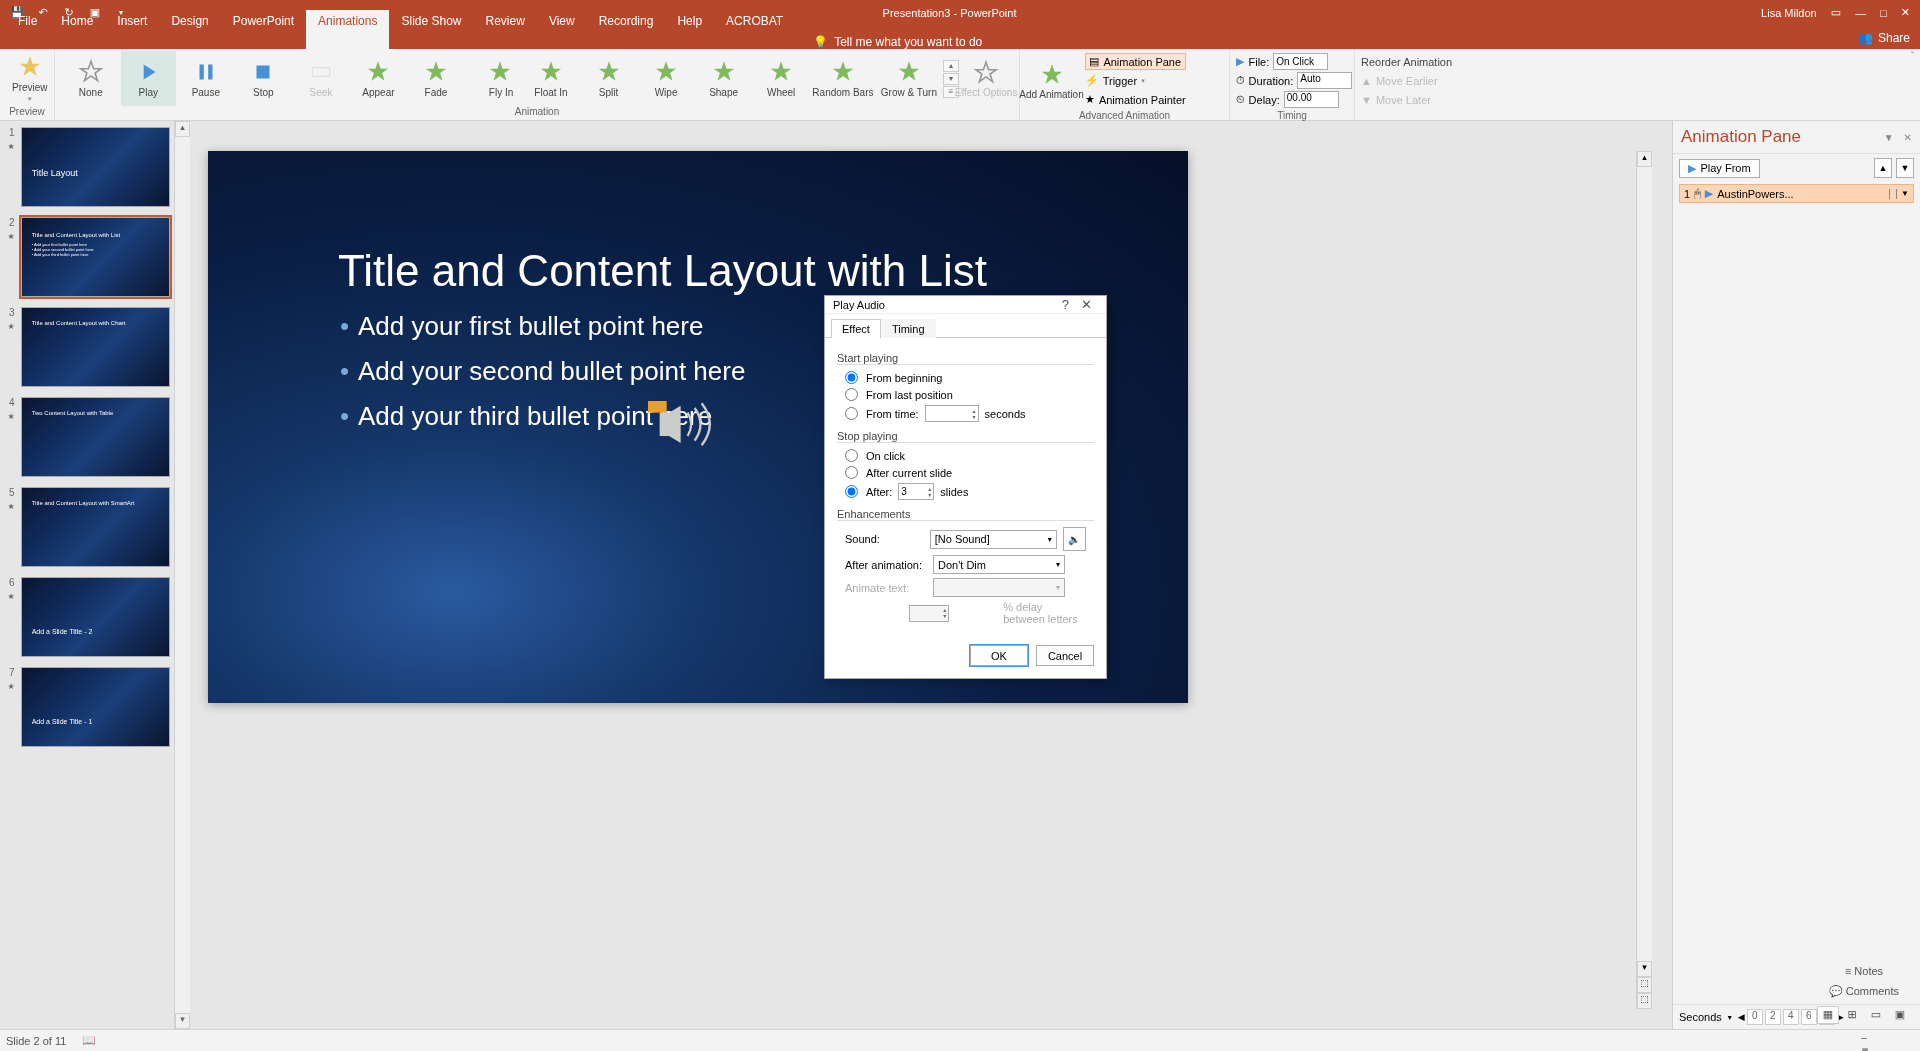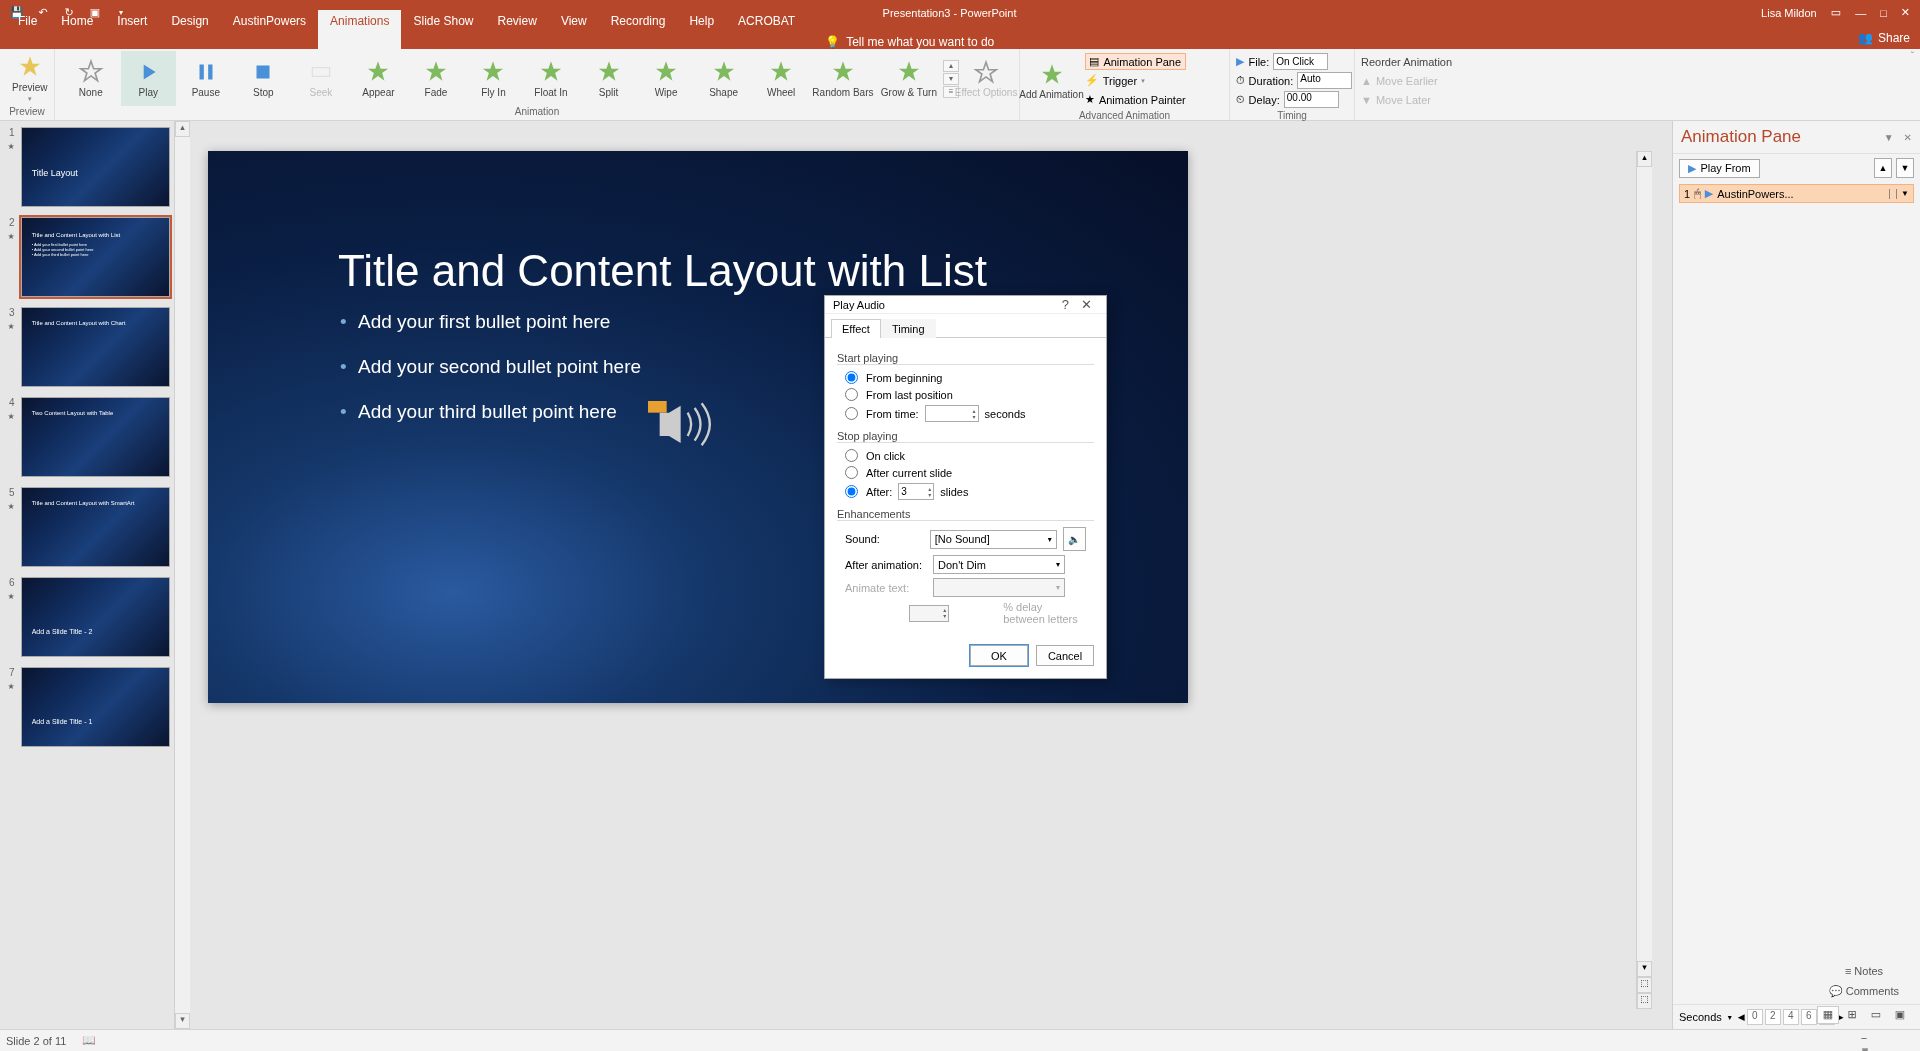--- a/index.html
+++ b/index.html
@@ -50,21 +50,21 @@
 .thumb-item { display: flex; gap: 6px; margin-bottom: 10px; }
 .thumb-num { width: 12px; font-size: 10px; color: #666; text-align: right; display: flex; flex-direction: column; align-items: flex-end; gap: 4px; }
 .thumb { width: 168px; height: 80px; background: linear-gradient(135deg, #0a1530 0%, #0f2a5a 30%, #1a3f7a 55%, #0a1530 100%); border: 1px solid #aaa; position: relative; }
 .thumb.selected { outline: 2px solid #c55a38; }
 .thumb-text { position: absolute; left: 10px; color: #fff; font-size: 6px; }
 
 .main-edit { flex: 1; background: #e6e6e6; display: flex; position: relative; padding: 30px 20px 20px 18px; }
 .main-scroll { width: 16px; background: #f0f0f0; border-left: 1px solid #d0d0d0; display: flex; flex-direction: column; }
 .slide-canvas { width: 980px; height: 552px; background: radial-gradient(ellipse at 25% 80%, #2a5aa0 0%, #143668 25%, #0a1f45 55%, #060f28 100%); margin-top: 0; position: relative; color: #fff; box-shadow: 0 2px 10px rgba(0,0,0,0.3); }
 .slide-title { position: absolute; left: 130px; top: 95px; font-size: 44px; font-weight: 300; }
-.slide-bullet { position: absolute; left: 150px; font-size: 19px; font-weight: 300; }
+.slide-bullet { position: absolute; left: 150px; font-size: 26px; font-weight: 300; }
 .slide-bullet::before { content: "•"; color: #7aa8d8; position: absolute; left: -18px; }
 .audio-icon { position: absolute; left: 440px; top: 250px; width: 70px; height: 50px; }
 
 
 .anim-pane { width: 248px; background: #f3f3f3; border-left: 1px solid #d0d0d0; display: flex; flex-direction: column; }
 .anim-pane-header { display: flex; align-items: center; padding: 6px 8px; font-size: 17px; color: #b7472a; border-bottom: 1px solid #e0e0e0; }
 .anim-pane-header .controls { margin-left: auto; display: flex; gap: 2px; font-size: 10px; color: #888; }
 .anim-play-row { padding: 4px 6px; display: flex; gap: 4px; align-items: center; }
 .anim-play-btn { border: 1px solid #ababab; background: #fdfdfd; font-size: 11px; padding: 2px 8px; display: flex; align-items: center; gap: 4px; }
 .anim-order-btn { width: 18px; height: 20px; border: 1px solid #ababab; background: #fdfdfd; font-size: 9px; }
@@ -127,21 +127,21 @@
     <span>□</span>
     <span>✕</span>
   </div>
 </div>
 
 <div class="tabs">
   <div class="tab">File</div>
   <div class="tab">Home</div>
   <div class="tab">Insert</div>
   <div class="tab">Design</div>
-  <div class="tab">AustinPowers</div>
+  <div class="tab">PowerPoint</div>
   <div class="tab active">Animations</div>
   <div class="tab">Slide Show</div>
   <div class="tab">Review</div>
   <div class="tab">View</div>
   <div class="tab">Recording</div>
   <div class="tab">Help</div>
   <div class="tab">ACROBAT</div>
   <div class="tell-me">
     <span>💡</span>
     <span>Tell me what you want to do</span>
@@ -203,21 +203,21 @@
               <path d="M12 2l2.4 7h7l-5.6 4 2.2 7-6-4.4-6 4.4 2.2-7-5.6-4h7z"></path>
             </svg></div>
           <span class="rbtn-text">Appear</span>
         </div>
       <div class="rbtn" style="width:60px;">
           <div class="star star-green"><svg viewBox="0 0 24 24">
               <path d="M12 2l2.4 7h7l-5.6 4 2.2 7-6-4.4-6 4.4 2.2-7-5.6-4h7z"></path>
             </svg></div>
           <span class="rbtn-text">Fade</span>
         </div>
-      <div class="rbtn" style="width:60px;">
+      <div class="rbtn" style="width:60px;align-items:flex-end;">
           <div class="star star-green"><svg viewBox="0 0 24 24">
               <path d="M12 2l2.4 7h7l-5.6 4 2.2 7-6-4.4-6 4.4 2.2-7-5.6-4h7z"></path>
             </svg></div>
           <span class="rbtn-text">Fly In</span>
         </div>
       <div class="rbtn" style="width:60px;">
           <div class="star star-green"><svg viewBox="0 0 24 24">
               <path d="M12 2l2.4 7h7l-5.6 4 2.2 7-6-4.4-6 4.4 2.2-7-5.6-4h7z"></path>
             </svg></div>
           <span class="rbtn-text">Float In</span>

